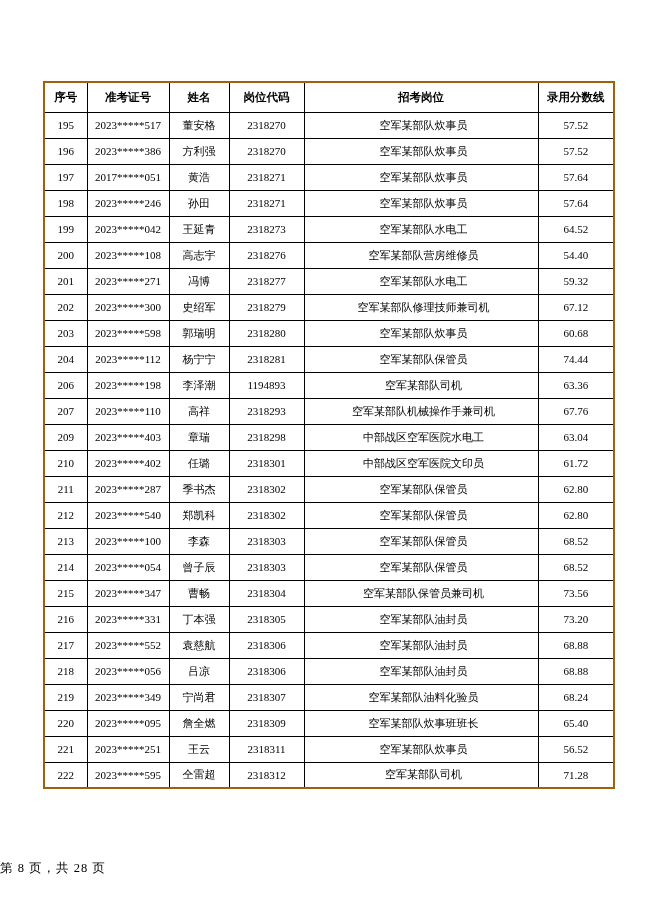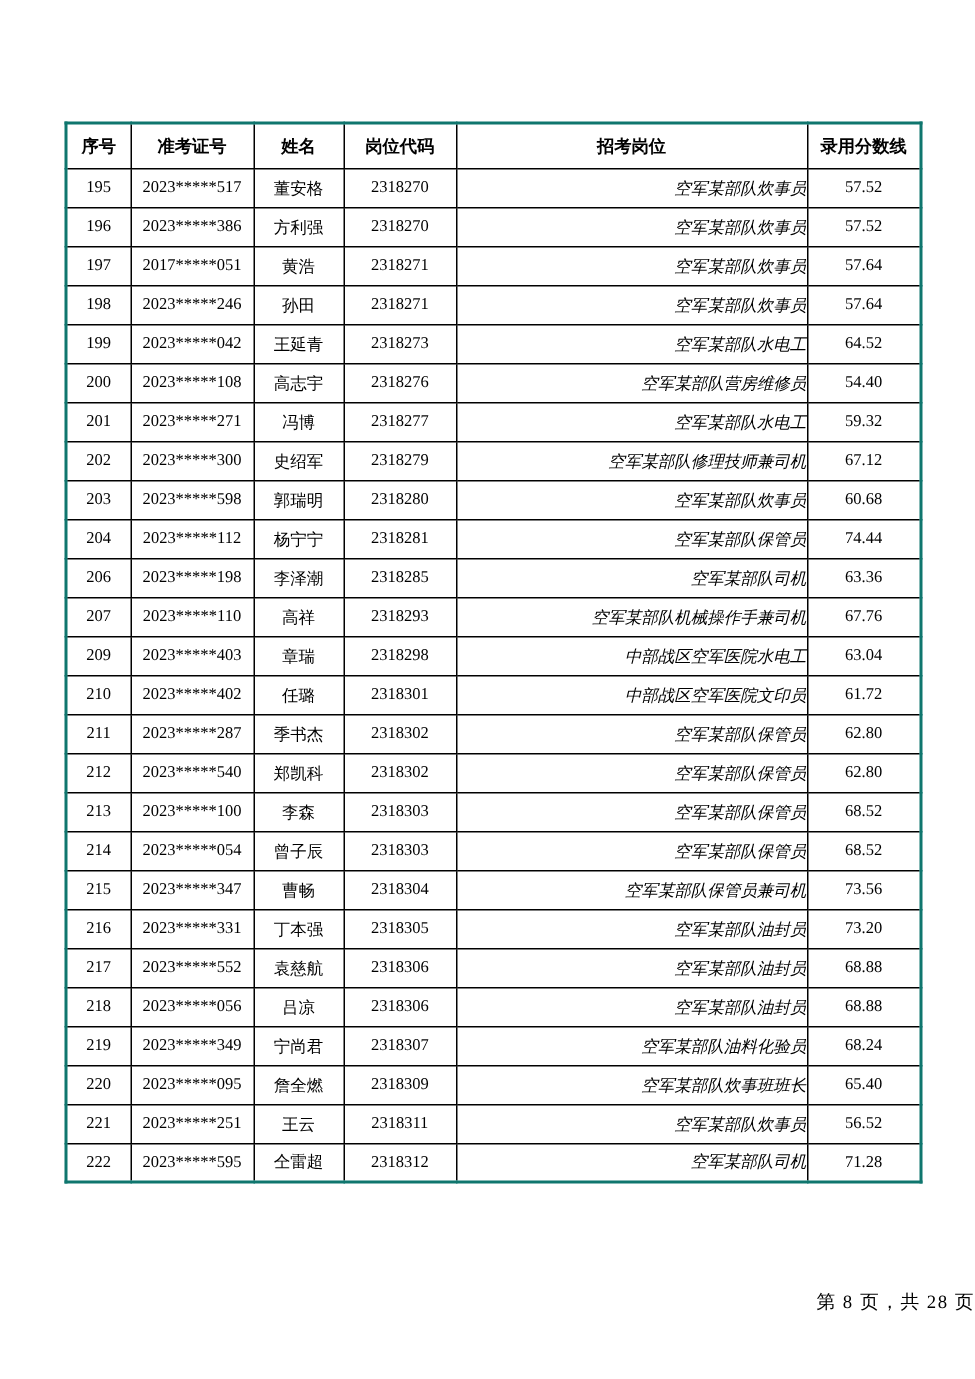--- a/index.html
+++ b/index.html
@@ -15,51 +15,50 @@
     background: #ffffff;
     overflow: hidden;
   }
   table.score-table {
     position: absolute;
     left: 43px;
     top: 81px;
     width: 570px;
     border-collapse: collapse;
     table-layout: fixed;
-    border: 2px solid #0f766e;
+    border: 2px solid #a16207;
   }
   table.score-table th,
   table.score-table td {
     border: 1px solid #000;
     font-size: 11px;
     text-align: center;
     vertical-align: middle;
     overflow: hidden;
     white-space: nowrap;
   }
   table.score-table th {
     height: 30px;
     font-weight: bold;
     font-size: 11.5px;
   }
   table.score-table td {
     height: 26px;
     font-weight: normal;
   }
   table.score-table td.col-position {
-    text-align: right;
+    text-align: center;
     padding-left: 5px;
-    font-style: italic;
   }
   .page-footer {
     position: absolute;
     left: 0;
     top: 860px;
     width: 100%;
-    text-align: right;
+    text-align: left;
     font-size: 12.5px;
     letter-spacing: 1px;
   }
 </style>
 </head>
 <body>
 
 <div class="page">
 
   <table class="score-table">
@@ -159,21 +158,21 @@
           <td>2023*****112</td>
           <td>杨宁宁</td>
           <td>2318281</td>
           <td class="col-position">空军某部队保管员</td>
           <td>74.44</td>
         </tr>
         <tr>
           <td>206</td>
           <td>2023*****198</td>
           <td>李泽潮</td>
-          <td>2318285</td>
+          <td>1194893</td>
           <td class="col-position">空军某部队司机</td>
           <td>63.36</td>
         </tr>
         <tr>
           <td>207</td>
           <td>2023*****110</td>
           <td>高祥</td>
           <td>2318293</td>
           <td class="col-position">空军某部队机械操作手兼司机</td>
           <td>67.76</td>

